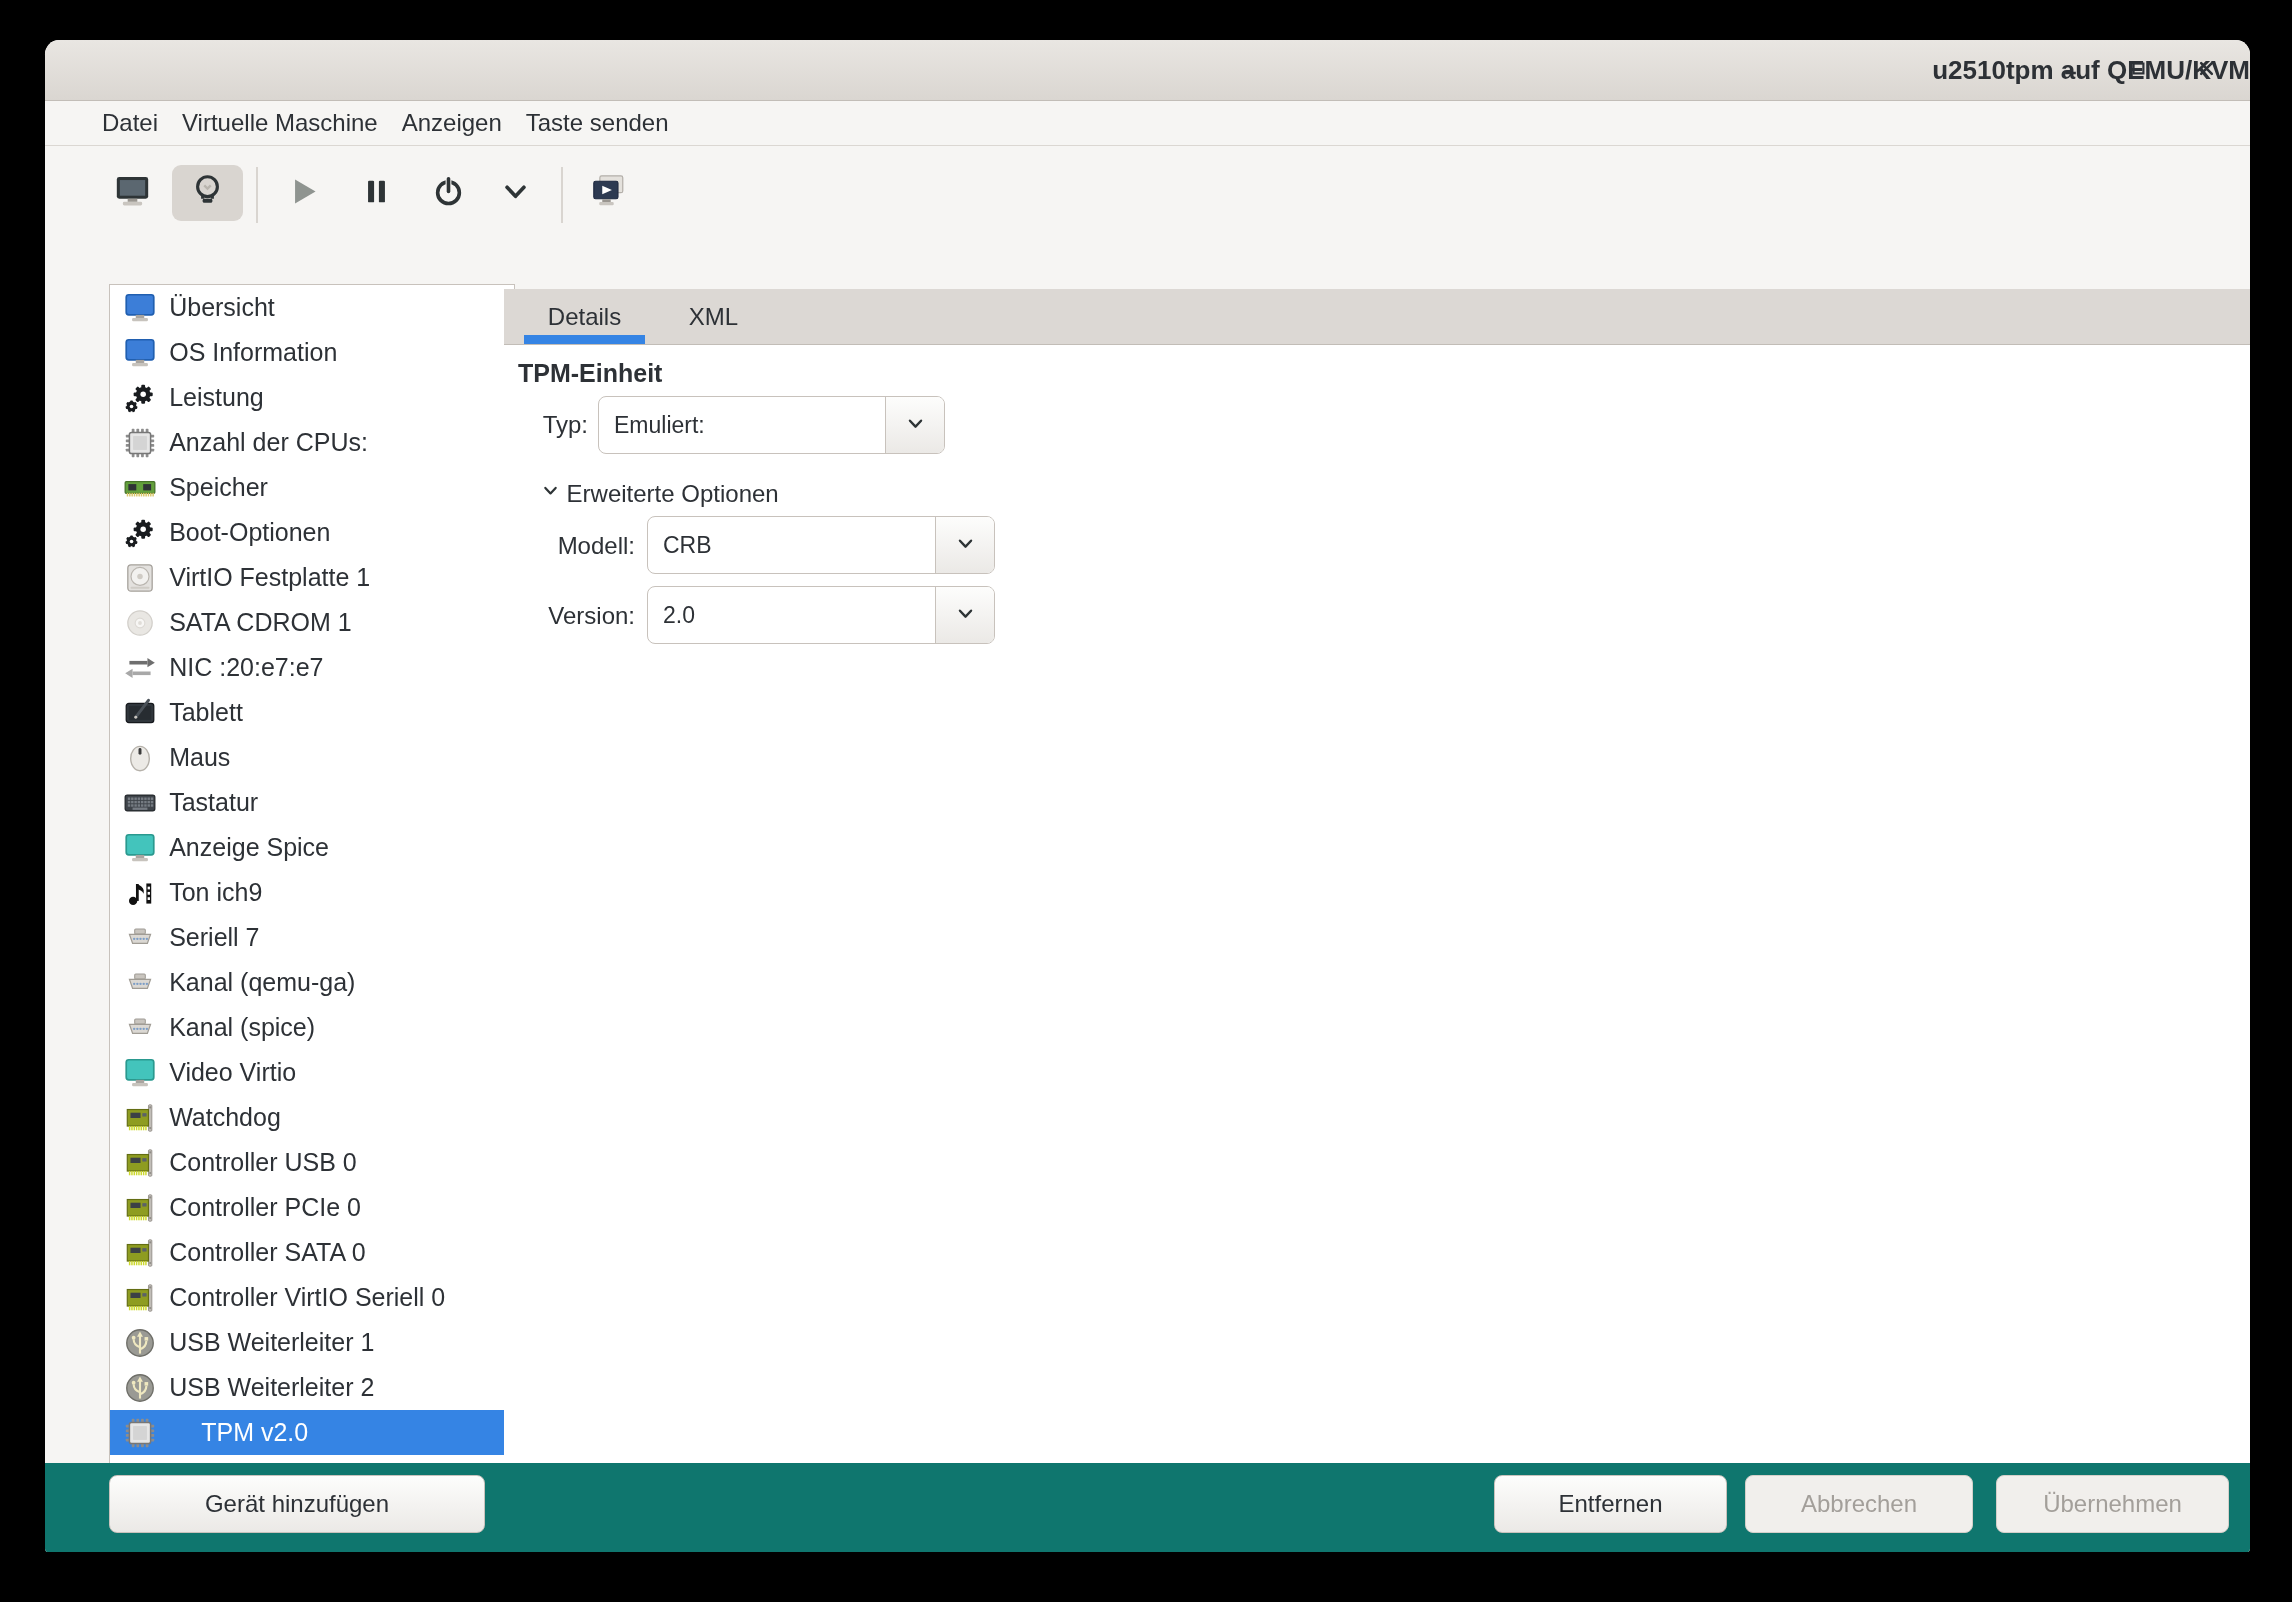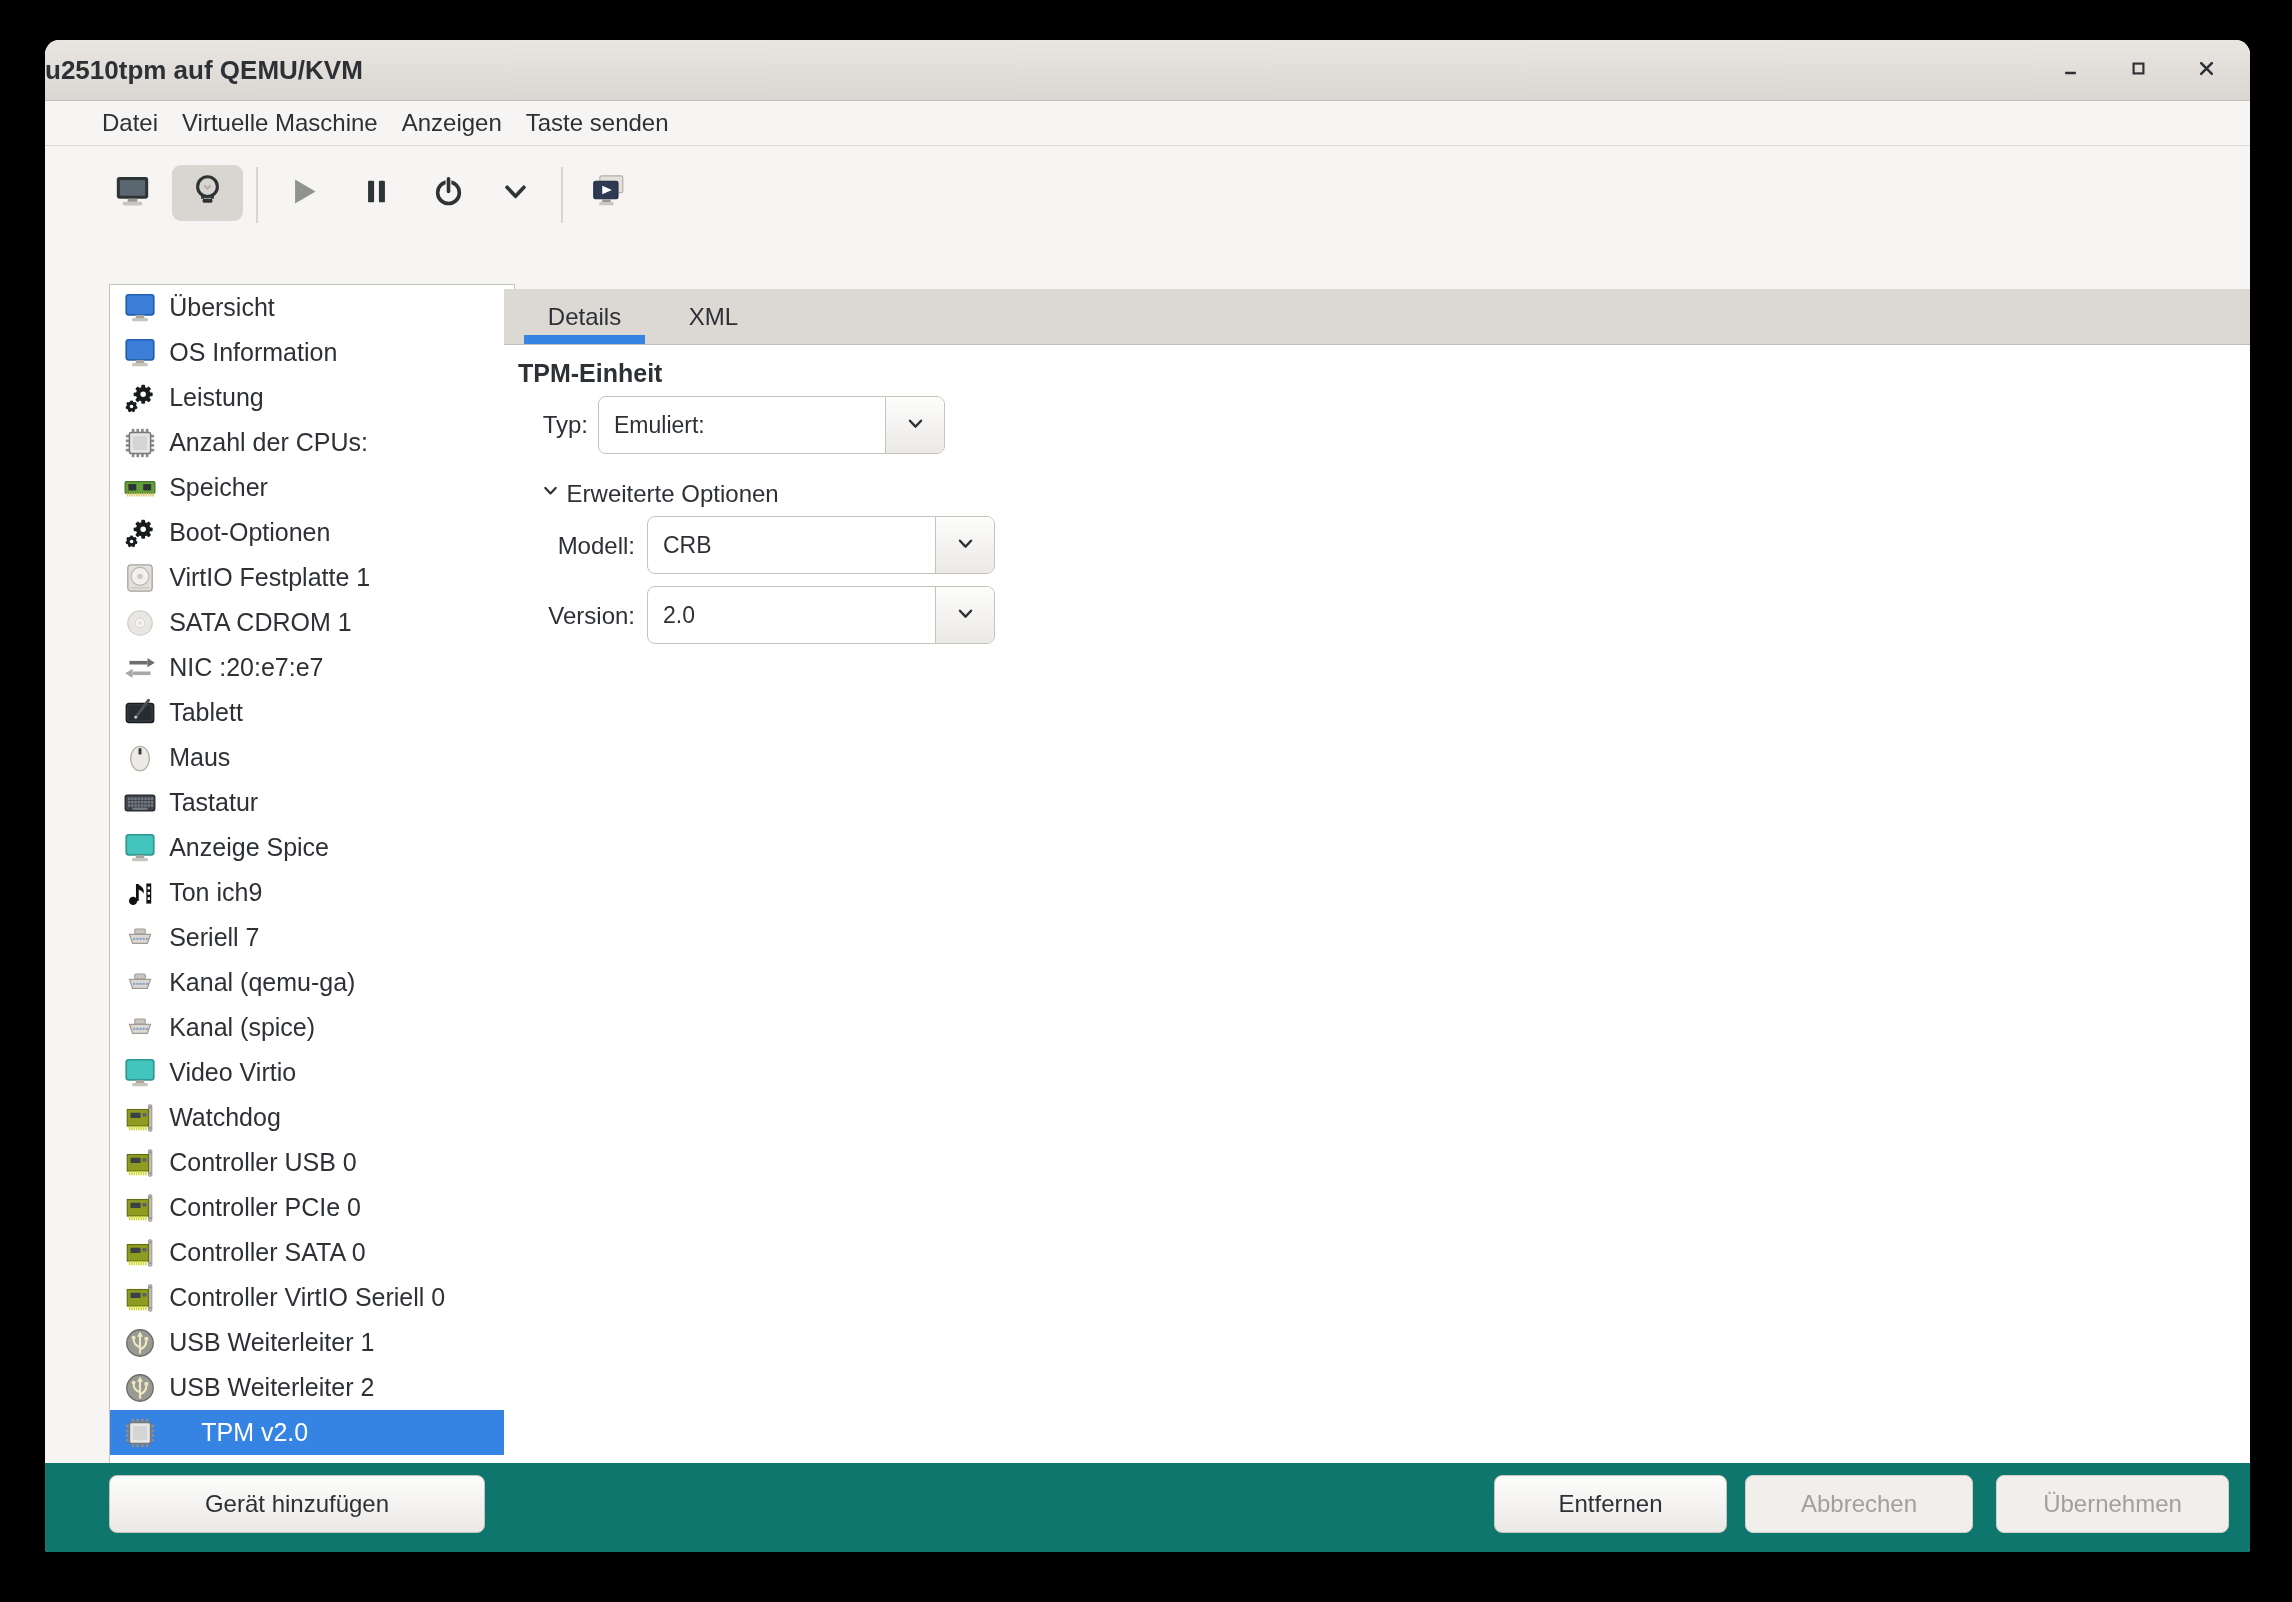--- a/index.html
+++ b/index.html
@@ -7,21 +7,21 @@
   #window {
     position:absolute; left:45px; top:40px; width:2205px; height:1512px;
     background:#f6f5f3; border-radius:14.3px 14.3px 3.6px 3.6px; overflow:hidden;
     color:#2d3136;
   }
   
   #titlebar {
     position:absolute; left:0; top:0; width:100%; height:61px;
     background:linear-gradient(#e9e6e2,#dad6d1);
     border-bottom:0.9px solid #c2bdb7;
-    display:flex; align-items:center; justify-content:flex-start;
+    display:flex; align-items:center; justify-content:flex-end;
   }
   #window-title { font-size:26px; font-weight:bold; color:#2d3136; }
   #window-controls { position:absolute; right:23px; top:0; height:100%; display:flex; align-items:center; gap:27px; }
   .win-ctl { width:41px; height:41px; display:flex; align-items:center; justify-content:center; border-radius:20.6px; }
   .win-ctl svg { width:25px; height:25px; }
   
   #menubar {
     position:absolute; left:0; top:61px; width:100%; height:45px;
     display:flex; align-items:center; gap:24px; padding-left:57px;
     border-bottom:0.9px solid #dbd7d2; background:#f6f5f3; font-size:24px;

